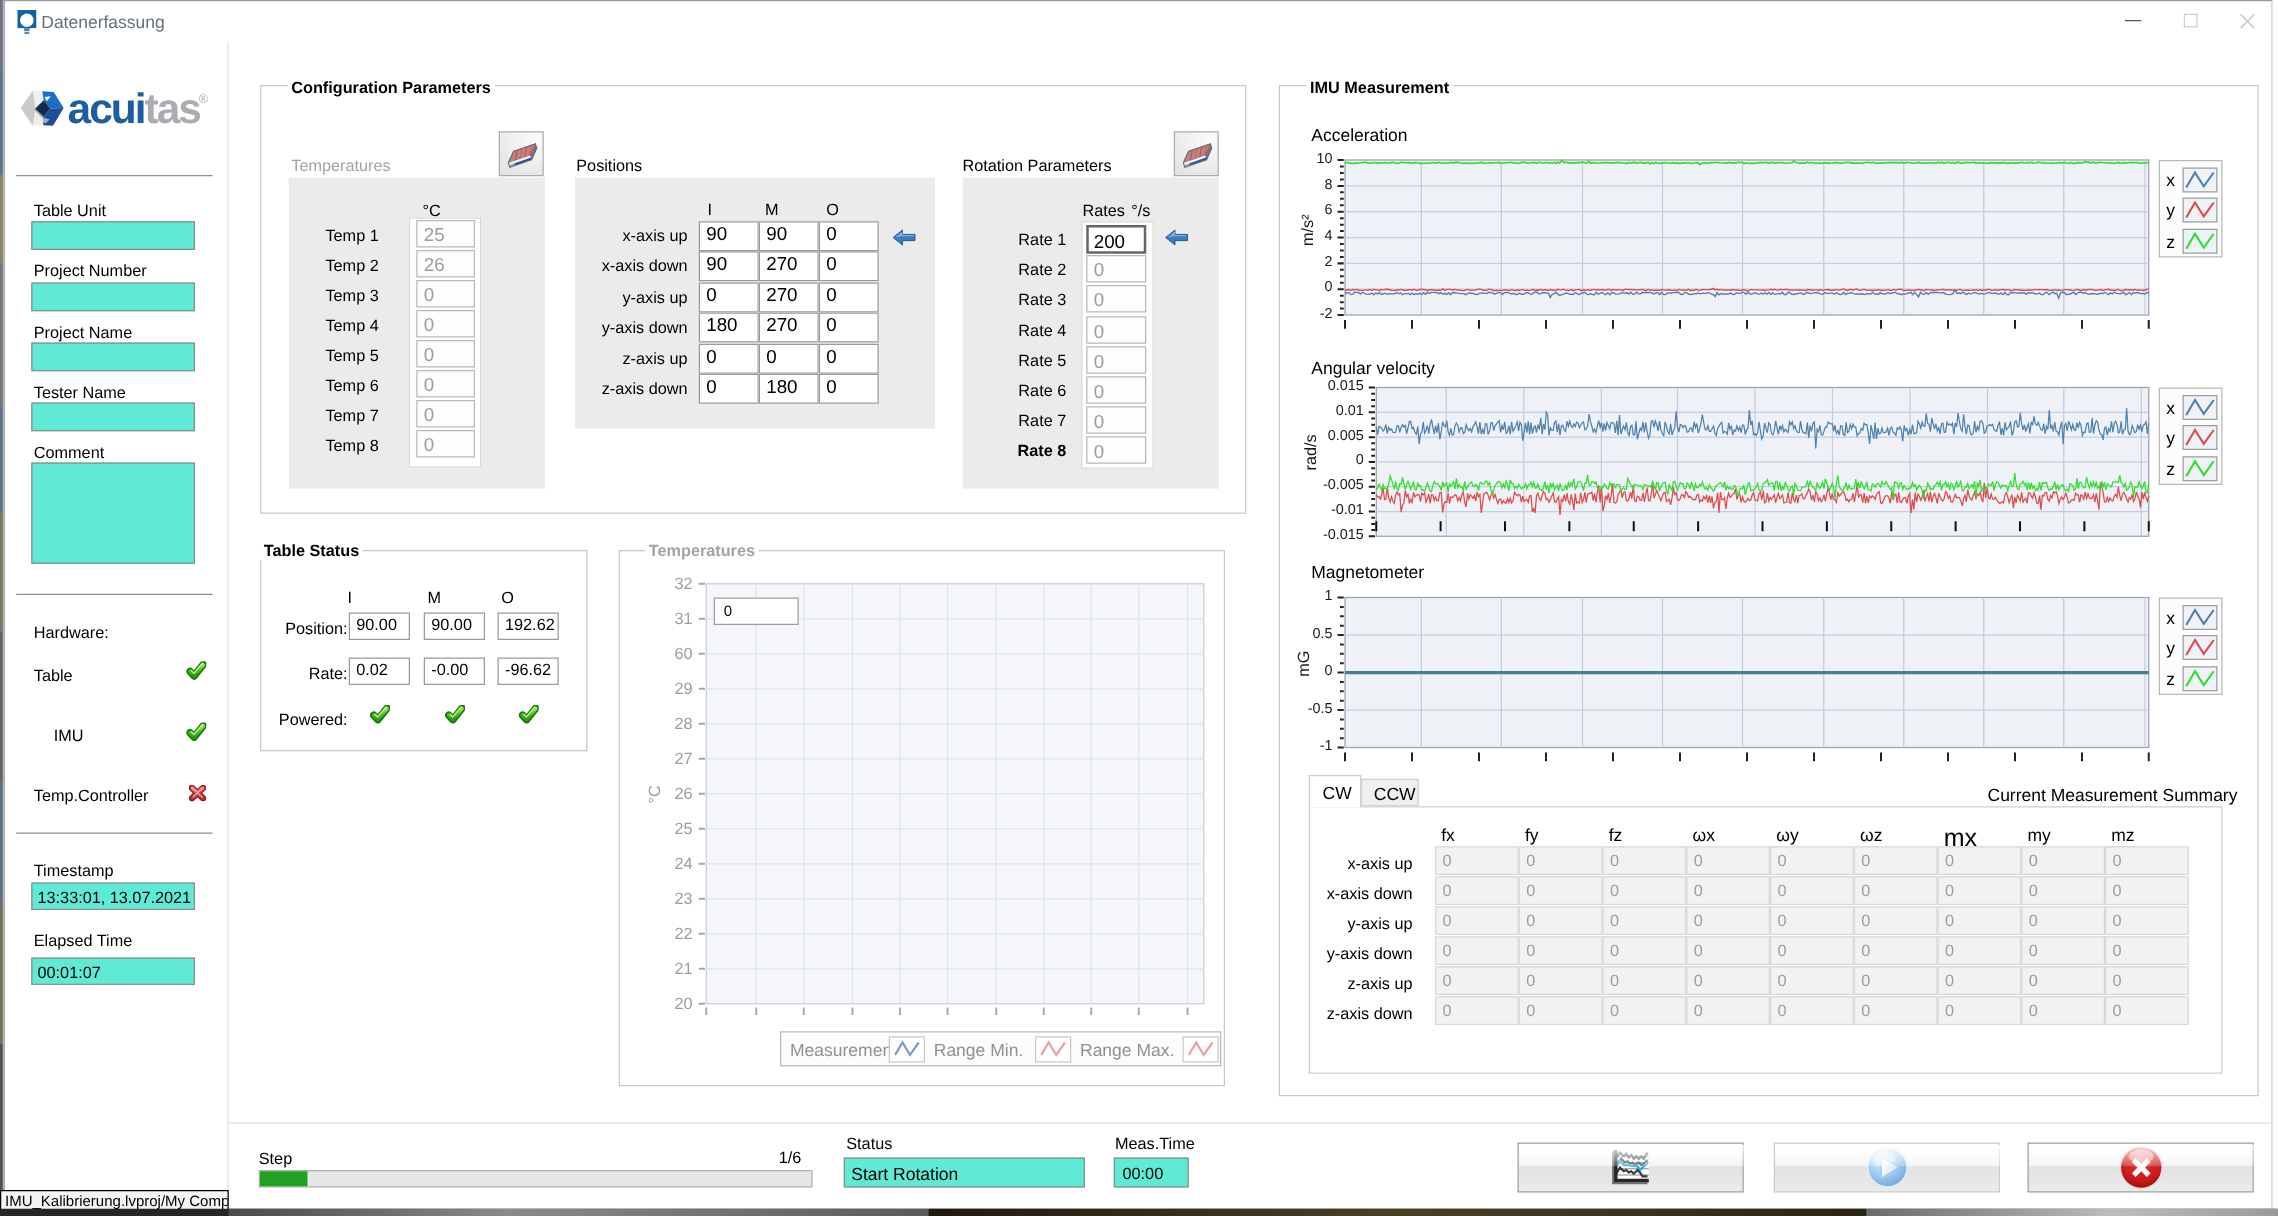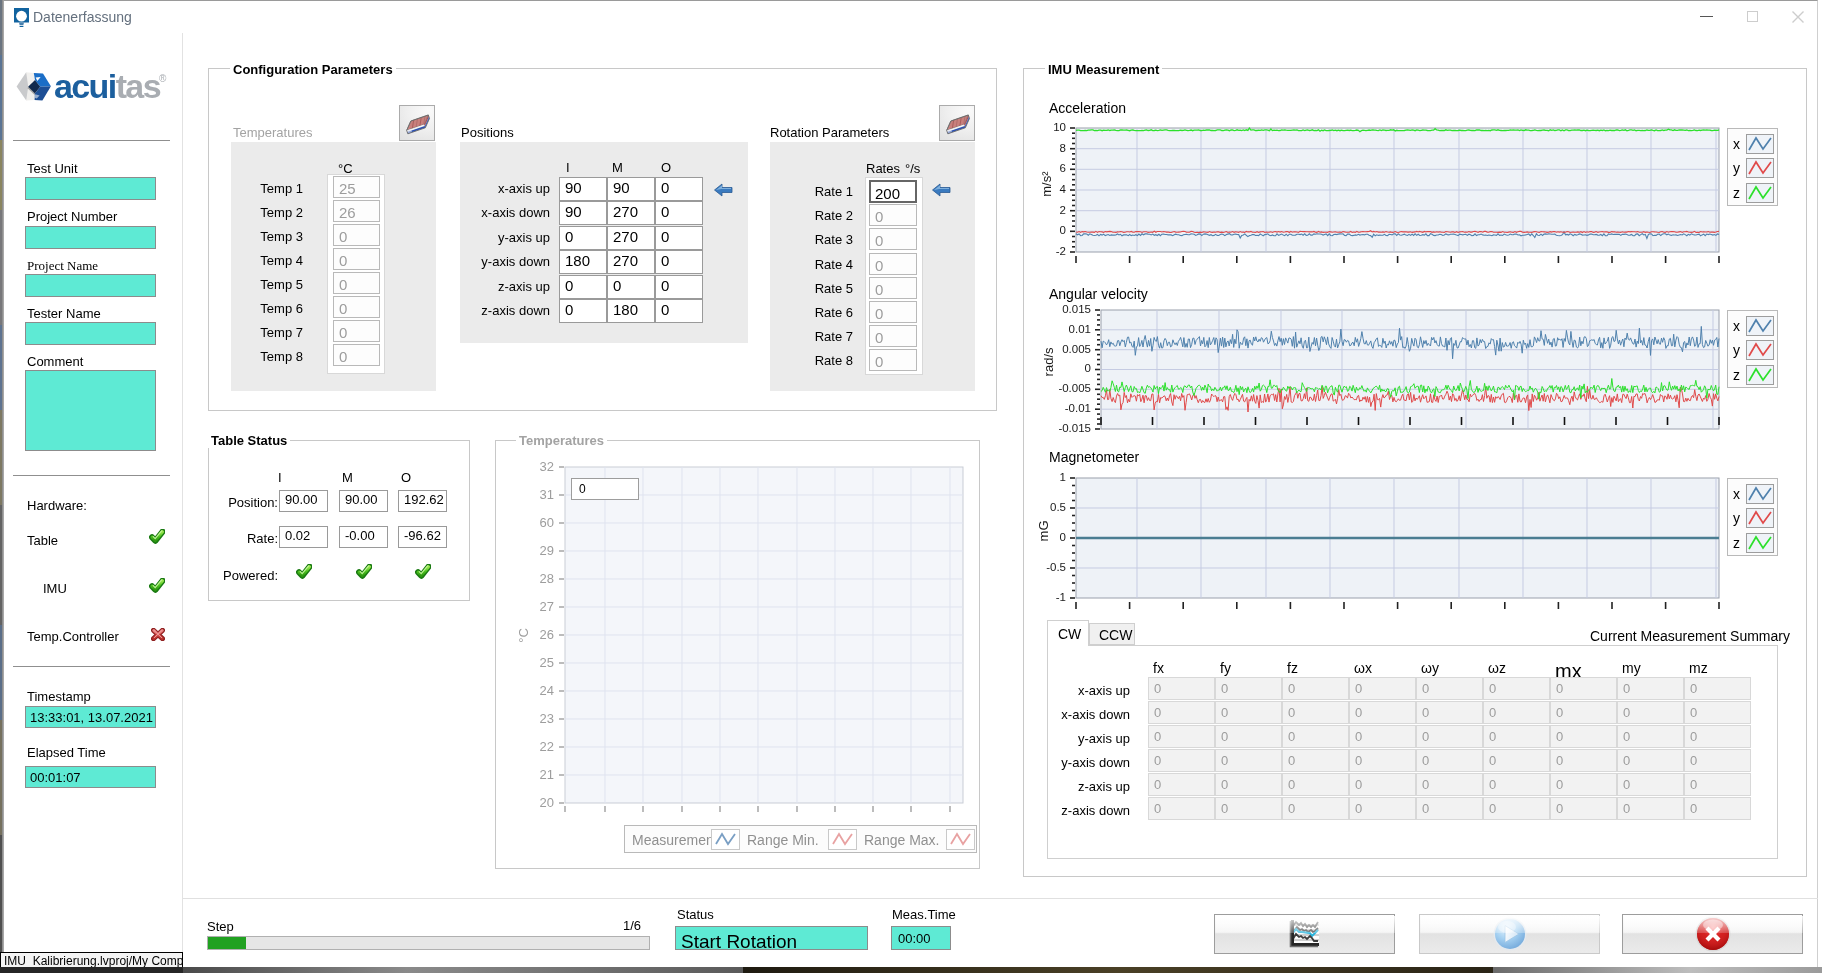--- a/index.html
+++ b/index.html
@@ -85,25 +85,25 @@
  <polygon points="20.6,6.6 25.6,5.9 22.4,9.9" fill="#fdfdfd"></polygon>
  <polygon points="25.2,15.7 35.9,15.3 27.4,29.5 19.6,29.1 19.9,22.4" fill="#1d4f96"></polygon>
  <polygon points="20.2,23.2 24.6,24.4 21.8,27.6 19.7,26.8" fill="#fdfdfd" opacity="0.55"></polygon>
  <polygon points="13.2,15.7 20,9.1 25.2,15.7 19.9,22.4" fill="#122a4e"></polygon>
  <polygon points="13.2,15.7 19.9,22.4 19.7,24.0 12.6,17.2" fill="#1a1a1a" opacity="0.35"></polygon>
 </g>
 <text x="39" y="28" font-family="Liberation Sans, sans-serif" font-size="34" font-weight="bold" letter-spacing="-1.6"><tspan fill="#1c5f9e">acui</tspan><tspan fill="#a9adb2">tas</tspan></text>
 <text x="144" y="12" font-family="Liberation Sans, sans-serif" font-size="10" fill="#a9adb2">®</text>
 </svg>
 <div class="abs" style="left:13px;top:140px;width:157px;height:1px;background:#8f8f8f;"></div>
-<div class="lbl" style="left:27px;top:161px;">Test Unit</div>
+<div class="lbl" style="left:27px;top:161px;">Table Unit</div>
 <div class="inp" style="left:25px;top:177px;width:131px;height:23px;"></div>
 <div class="lbl" style="left:27px;top:209px;">Project Number</div>
 <div class="inp" style="left:25px;top:226px;width:131px;height:23px;"></div>
-<div class="lbl" style="left:27px;top:258px;font-family:Liberation Serif, serif;">Project Name</div>
+<div class="lbl" style="left:27px;top:258px;">Project Name</div>
 <div class="inp" style="left:25px;top:274px;width:131px;height:23px;"></div>
 <div class="lbl" style="left:27px;top:306px;">Tester Name</div>
 <div class="inp" style="left:25px;top:322px;width:131px;height:23px;"></div>
 <div class="lbl" style="left:27px;top:354px;">Comment</div>
 <div class="inp" style="left:25px;top:370px;width:131px;height:81px;"></div>
 <div class="abs" style="left:13px;top:475px;width:157px;height:1px;background:#8f8f8f;"></div>
 <div class="lbl" style="left:27px;top:498px;">Hardware:</div>
 <div class="lbl" style="left:27px;top:533px;">Table</div>
 <svg class="abs" style="left:149px;top:529px;" width="16" height="15" viewBox="0 0 16 15">
 <path d="M3,8.2 L6.3,11.8 L13.6,2.6" stroke="#1a7a12" stroke-width="6" fill="none" stroke-linecap="round" stroke-linejoin="round"></path>
@@ -229,21 +229,21 @@
 <div class="rowlbl" style="left:780px;top:232px;width:73px;">Rate 3</div>
 <div class="dcell" style="left:869px;top:228px;width:48px;height:22px;">0</div>
 <div class="rowlbl" style="left:780px;top:257px;width:73px;">Rate 4</div>
 <div class="dcell" style="left:869px;top:253px;width:48px;height:22px;">0</div>
 <div class="rowlbl" style="left:780px;top:281px;width:73px;">Rate 5</div>
 <div class="dcell" style="left:869px;top:277px;width:48px;height:22px;">0</div>
 <div class="rowlbl" style="left:780px;top:305px;width:73px;">Rate 6</div>
 <div class="dcell" style="left:869px;top:301px;width:48px;height:22px;">0</div>
 <div class="rowlbl" style="left:780px;top:329px;width:73px;">Rate 7</div>
 <div class="dcell" style="left:869px;top:325px;width:48px;height:22px;">0</div>
-<div class="rowlbl" style="left:780px;top:353px;width:73px;">Rate 8</div>
+<div class="rowlbl" style="left:780px;top:353px;width:73px;font-weight:bold;">Rate 8</div>
 <div class="dcell" style="left:869px;top:349px;width:48px;height:22px;">0</div>
 <svg class="abs" style="left:932px;top:183px;" width="19" height="14" viewBox="0 0 19 14">
 <path d="M8,1 L8,4.5 L18,4.5 L18,9.5 L8,9.5 L8,13 L0.5,7 Z" fill="#3a7abf" stroke="#2a5a93" stroke-width="0.8"></path>
 <path d="M8,2.2 L8,5 L17,5 L17,6 L7.3,6 L2,7 L8,2.2" fill="#7fb0dd"></path>
 </svg>
 
 <div class="grp" style="left:208px;top:440px;width:262px;height:161px;"></div>
 <div class="gt" style="left:208px;top:433px;">Table Status</div>
 <div class="lbl" style="left:278px;top:470px;">I</div>
 <div class="lbl" style="left:342px;top:470px;">M</div>
@@ -656,21 +656,21 @@
 <div class="abs" style="left:1550px;top:797px;width:67px;height:23px;background:#f2f2f2;border:1px solid #d8d8d8;font-size:13px;color:#9d9d9d;padding:3px 0 0 5px;">0</div>
 <div class="abs" style="left:1617px;top:797px;width:67px;height:23px;background:#f2f2f2;border:1px solid #d8d8d8;font-size:13px;color:#9d9d9d;padding:3px 0 0 5px;">0</div>
 <div class="abs" style="left:1684px;top:797px;width:67px;height:23px;background:#f2f2f2;border:1px solid #d8d8d8;font-size:13px;color:#9d9d9d;padding:3px 0 0 5px;">0</div>
 
 <div class="abs" style="left:183px;top:898px;width:1635px;height:1px;background:#e0e0e0;"></div>
 <div class="lbl" style="left:207px;top:919px;font-size:13px;">Step</div>
 <div class="lbl" style="left:623px;top:918px;font-size:13px;">1/6</div>
 <div class="abs" style="left:207px;top:936px;width:443px;height:14px;background:#e6e6e6;border:1px solid #b0b0b0;"></div>
 <div class="abs" style="left:208px;top:937px;width:38px;height:12px;background:#21a121;"></div>
 <div class="lbl" style="left:677px;top:907px;font-size:13px;">Status</div>
-<div class="inp" style="left:675px;top:926px;width:193px;height:24px;font-size:19px;padding:4px 0 0 5px;">Start Rotation</div>
+<div class="inp" style="left:675px;top:926px;width:193px;height:24px;font-size:14px;padding:4px 0 0 5px;">Start Rotation</div>
 <div class="lbl" style="left:892px;top:907px;font-size:13px;">Meas.Time</div>
 <div class="inp" style="left:891px;top:926px;width:60px;height:24px;font-size:13px;padding:4px 0 0 6px;">00:00</div>
 <div class="btn3" style="left:1214px;top:914px;">
     <div class="abs" style="left:73px;top:4px;"><svg width="32" height="30" viewBox="0 0 32 30">
 <rect x="4" y="1" width="27" height="25" fill="#fdfdfd"></rect>
 <line x1="4" y1="6" x2="31" y2="6" stroke="#8a8a8a" stroke-width="0.8"></line>
 <line x1="4" y1="11" x2="31" y2="11" stroke="#8a8a8a" stroke-width="0.8"></line>
 <line x1="4" y1="16" x2="31" y2="16" stroke="#8a8a8a" stroke-width="0.8"></line>
 <line x1="4" y1="21" x2="31" y2="21" stroke="#8a8a8a" stroke-width="0.8"></line>
 <polyline points="5,7 8,3 11,6 13,4 15,7 17,5 19,8 21,6 23,8 25,6 27,8 30,3" fill="none" stroke="#3c3c3c" stroke-width="1.8"></polyline>

